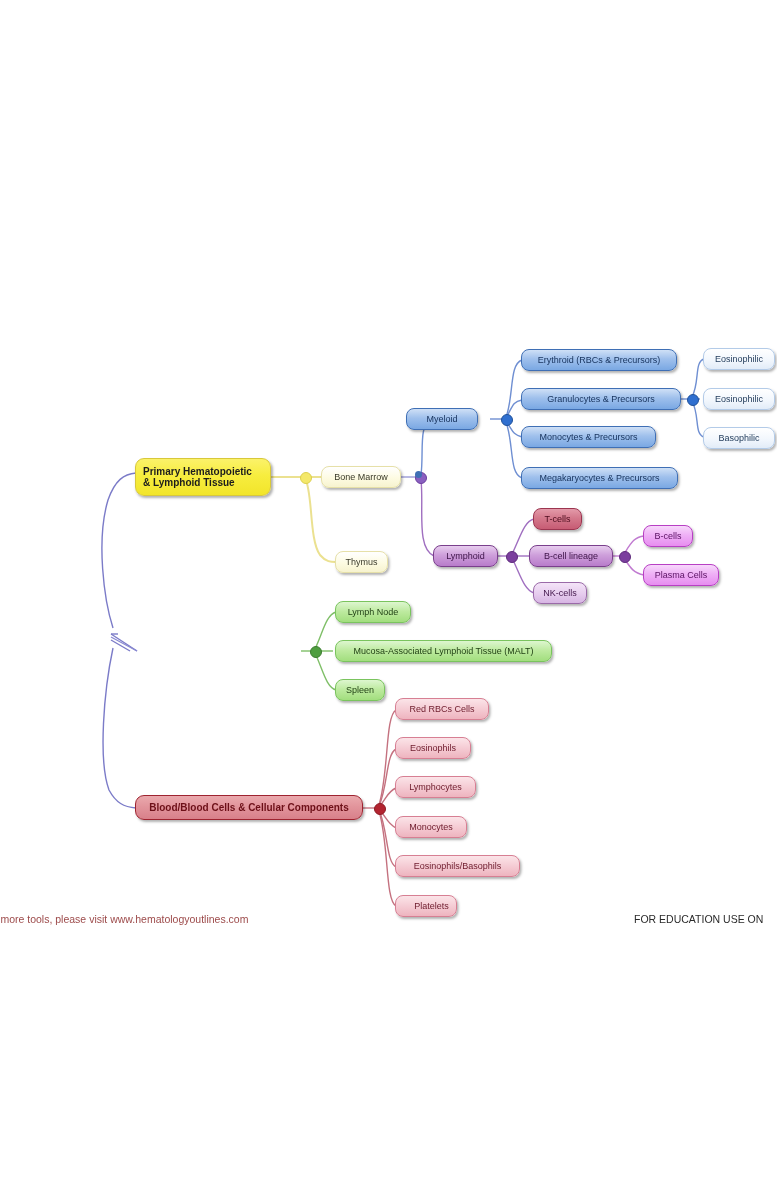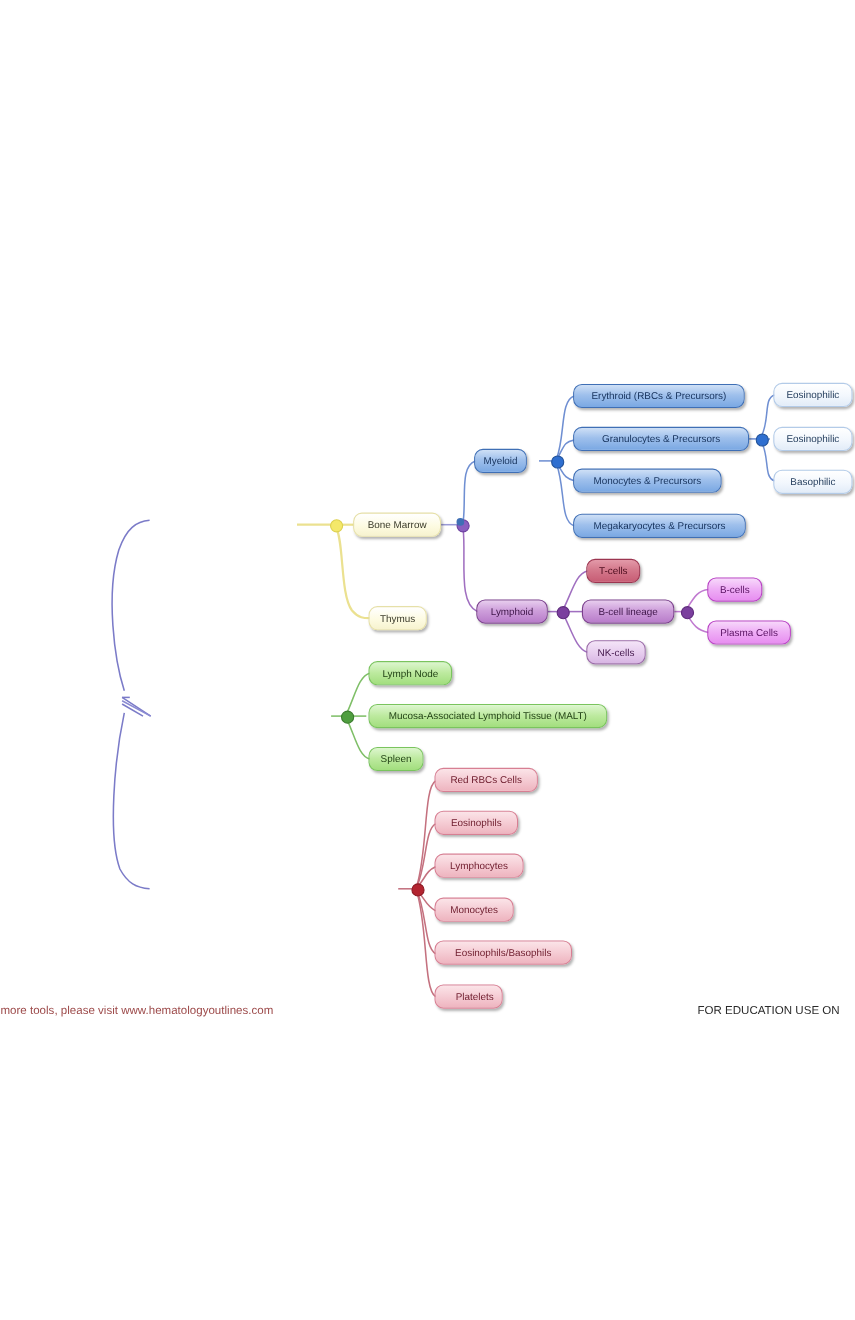--- a/index.html
+++ b/index.html
@@ -210,26 +210,30 @@
   <div class="dot" style="left:415px;top:471px;width:7px;height:7px;background:#3f6fb5;"></div>
   <div class="dot" style="left:501px;top:414px;width:10px;height:10px;background:#2f6fd0;border:1px solid #205199;"></div>
   <div class="dot" style="left:687px;top:394px;width:10px;height:10px;background:#2f6fd0;border:1px solid #205199;"></div>
   <div class="dot" style="left:506px;top:551px;width:10px;height:10px;background:#7b3f9e;border:1px solid #5e2b7c;"></div>
   <div class="dot" style="left:619px;top:551px;width:10px;height:10px;background:#7b3f9e;border:1px solid #5e2b7c;"></div>
   <div class="dot" style="left:310px;top:646px;width:10px;height:10px;background:#4f9e3f;border:1px solid #3c7d2f;"></div>
   <div class="dot" style="left:374px;top:803px;width:10px;height:10px;background:#b32430;border:1px solid #8e1a24;"></div>
 
 
 
+  <div class="node yellow-main" style="left:135px;top:458px;width:136px;height:38px;flex-direction:column;align-items:flex-start;justify-content:center;">
+    <span>Primary Hematopoietic</span>
+    <span>&amp; Lymphoid Tissue</span>
+  </div>
 
   <div class="node cream" style="left:321px;top:466px;width:80px;height:22px;">Bone Marrow</div>
 
   <div class="node cream" style="left:335px;top:551px;width:53px;height:22px;">Thymus</div>
 
-  <div class="node blue-mid" style="left:431px;top:408px;width:48px;height:22px;">Myeloid</div>
+  <div class="node blue-mid" style="left:406px;top:408px;width:72px;height:22px;">Myeloid</div>
 
   <div class="node blue-mid" style="left:521px;top:349px;width:156px;height:22px;">Erythroid (RBCs &amp; Precursors)</div>
 
   <div class="node blue-mid" style="left:521px;top:388px;width:160px;height:22px;">Granulocytes &amp; Precursors</div>
 
   <div class="node blue-mid" style="left:521px;top:426px;width:135px;height:22px;">Monocytes &amp; Precursors</div>
 
   <div class="node blue-mid" style="left:521px;top:467px;width:157px;height:22px;">Megakaryocytes &amp; Precursors</div>
 
   <div class="node blue-pale" style="left:703px;top:348px;width:72px;height:22px;">Eosinophilic</div>
@@ -250,20 +254,21 @@
 
   <div class="node magenta" style="left:643px;top:564px;width:76px;height:22px;">Plasma Cells</div>
 
 
   <div class="node green-pale" style="left:335px;top:601px;width:76px;height:22px;">Lymph Node</div>
 
   <div class="node green-pale" style="left:335px;top:640px;width:217px;height:22px;">Mucosa-Associated Lymphoid Tissue (MALT)</div>
 
   <div class="node green-pale" style="left:335px;top:679px;width:50px;height:22px;">Spleen</div>
 
+  <div class="node red-main" style="left:135px;top:795px;width:228px;height:25px;">Blood/Blood Cells &amp; Cellular Components</div>
 
   <div class="node pink-pale" style="left:395px;top:698px;width:94px;height:22px;">Red RBCs Cells</div>
 
   <div class="node pink-pale" style="left:395px;top:737px;width:76px;height:22px;">Eosinophils</div>
 
   <div class="node pink-pale" style="left:395px;top:776px;width:81px;height:22px;">Lymphocytes</div>
 
   <div class="node pink-pale" style="left:395px;top:816px;width:72px;height:22px;">Monocytes</div>
 
   <div class="node pink-pale" style="left:395px;top:855px;width:125px;height:22px;">Eosinophils/Basophils</div>

